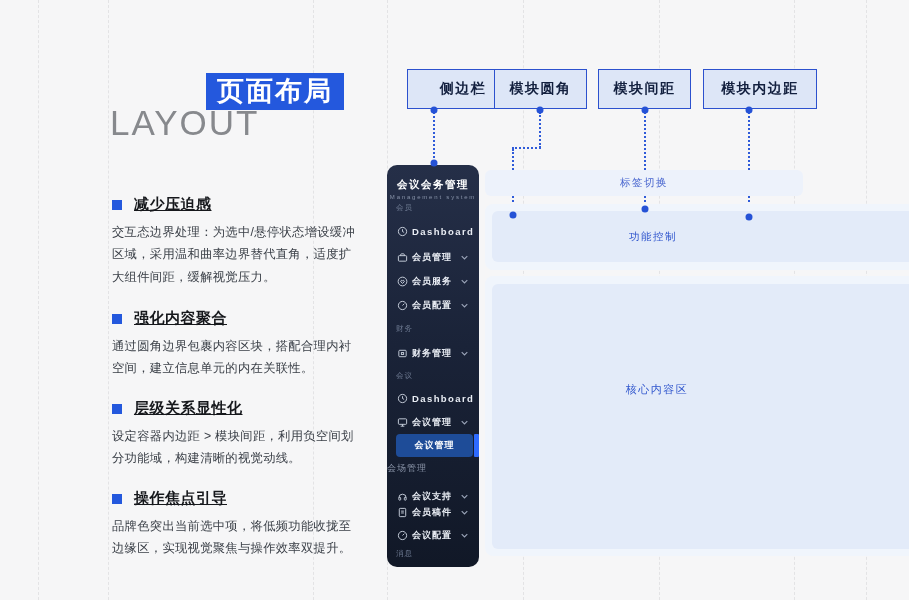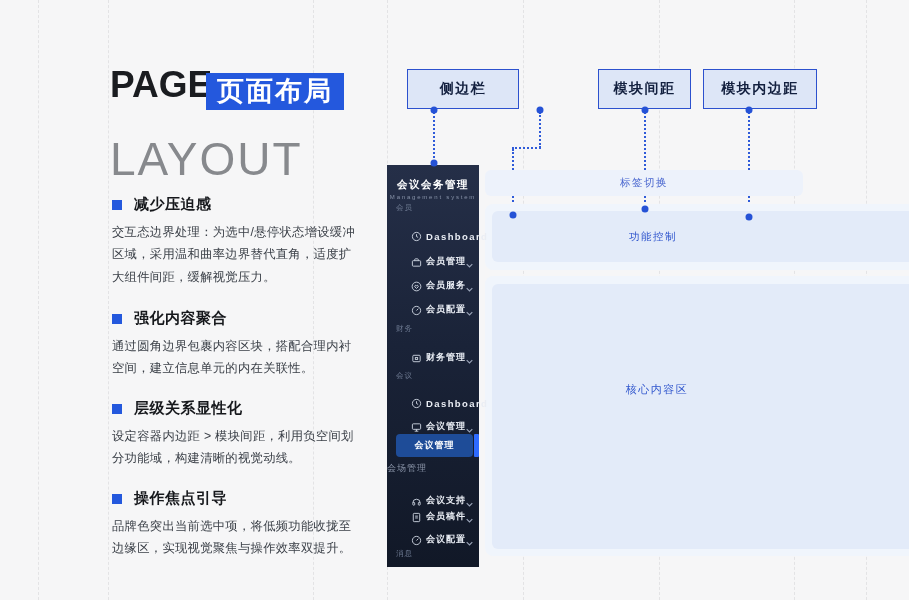--- a/index.html
+++ b/index.html
@@ -6,43 +6,43 @@
   html,body { width:909px; height:600px; }
   body { font-family:"Liberation Sans", sans-serif; background:#f6f6f7; position:relative; overflow:hidden; }
   .poster { position:absolute; inset:0; }
 
   
   .guide { position:absolute; top:0; bottom:0; width:0; border-left:1px dashed #e3e3e5; }
 
   
   .t-page { position:absolute; left:110px; top:64px; font-size:37px; font-weight:800; letter-spacing:0px; color:#1a1c20; }
   .t-tag  { position:absolute; left:206px; top:73px; height:37px; line-height:37px; padding:0 11px; background:#2458dd; color:#fff; font-size:27px; font-weight:700; letter-spacing:2px; }
-  .t-layout { position:absolute; left:110px; top:103px; font-size:46px; font-weight:300; color:#87898d; letter-spacing:2px;margin-top:29px; }
+  .t-layout { position:absolute; left:110px; top:103px; font-size:35px; font-weight:300; color:#87898d; letter-spacing:2px; }
 
   
   .principle { position:absolute; left:112px; width:244px; }
   .principle .head { display:flex; align-items:center; }
   .principle .sq { width:10px; height:10px; background:#2458dd; margin-right:12px; flex:none; }
-  .principle h3 { font-size:15px; font-weight:700; color:#16181c; letter-spacing:0.5px; }
+  .principle h3 { font-size:15px; font-weight:700; color:#16181c; letter-spacing:0.5px;text-decoration:underline; }
   .principle p { margin-top:7px; font-size:12.3px; line-height:1.82; color:#3b4048; letter-spacing:0.3px; }
 
   
   .callout { position:absolute; top:69px; height:40px; background:#dde6f7; border:1.5px solid #2c51ce; display:flex; align-items:center; justify-content:center; font-size:14px; font-weight:600; color:#13203f; letter-spacing:1.5px; }
 
   
   .vline { position:absolute; width:0; border-left:2px dotted #2f5bd9; }
   .hline { position:absolute; height:0; border-top:2px dotted #2f5bd9; }
   .dot { position:absolute; width:7px; height:7px; border-radius:50%; background:#2552d6; transform:translate(-50%,-50%); z-index:30; }
 
   
-  .sidebar { position:absolute; left:387px; top:165px; width:92px; height:402px; background:linear-gradient(180deg,#252f48 0%, #1a2338 45%, #111827 100%); border-radius:0; z-index:10; }
+  .sidebar { position:absolute; left:387px; top:165px; width:92px; height:402px; background:linear-gradient(180deg,#252f48 0%, #1a2338 45%, #111827 100%); border-radius:10px; z-index:10; }
   .sb-title { position:absolute; left:0; top:13px; width:100%; text-align:center; font-size:10.5px; font-weight:700; color:#ffffff; letter-spacing:1.5px; }
   .sb-sub { position:absolute; left:0; top:29px; width:100%; text-align:center; font-size:6px; color:#8792a8; letter-spacing:1.8px; }
   .sb-section { position:absolute; left:9px; font-size:7.5px; color:#6f7b93; letter-spacing:1px; }
-  .row { position:absolute; left:0; width:100%; height:22px; display:flex; align-items:flex-end; padding-left:24px; }
+  .row { position:absolute; left:0; width:100%; height:22px; display:flex; align-items:center; padding-left:10px; }
   .row .ic { flex:none; width:11px; height:11px; }
   .row .lbl { margin-left:4px; font-size:9px; font-weight:700; color:#e9edf4; letter-spacing:1px; white-space:nowrap; }
   .row .lbl.en { font-size:9.5px; letter-spacing:1.4px; }
   .row .chev { margin-left:auto; margin-right:11px; flex:none; width:7px; height:5px; }
   .sel { position:absolute; left:9px; top:269px; width:77px; height:23px; background:#1e4c98; border-radius:4px; display:flex; align-items:center; justify-content:center; font-size:9px; font-weight:700; color:#fff; letter-spacing:1px; }
   .sel-bar { position:absolute; left:87px; top:269px; width:5px; height:23px; background:#2e6bff; border-radius:1px; }
   .sub-item { position:absolute; left:0; top:297px; width:100%; text-align:left; font-size:9px; color:#8a94a8; letter-spacing:1px; }
 
   
   .tabbar { position:absolute; left:485px; top:170px; width:318px; height:26px; background:#edf2fb; border-radius:6px; display:flex; align-items:center; justify-content:center; font-size:10.5px; color:#4a67cf; letter-spacing:1.5px; }
@@ -62,21 +62,20 @@
 
   <div class="guide" style="left:38px"></div>
   <div class="guide" style="left:108px"></div>
   <div class="guide" style="left:313px"></div>
   <div class="guide" style="left:387px"></div>
   <div class="guide" style="left:523px"></div>
   <div class="guide" style="left:659px"></div>
   <div class="guide" style="left:794px"></div>
   <div class="guide" style="left:866px"></div>
 
-  <div class="t-page">PAGE</div>
   <div class="t-tag">页面布局</div>
   <div class="t-layout">LAYOUT</div>
 
   <div class="principle" style="top:195px">
     <div class="head">
         <span class="sq"></span>
       <h3>减少压迫感</h3>
       </div>
     <p>交互态边界处理：为选中/悬停状态增设缓冲区域，采用温和曲率边界替代直角，适度扩大组件间距，缓解视觉压力。</p>
   </div>
@@ -96,20 +95,21 @@
   </div>
   <div class="principle" style="top:489px">
     <div class="head">
         <span class="sq"></span>
       <h3>操作焦点引导</h3>
       </div>
     <p>品牌色突出当前选中项，将低频功能收拢至边缘区，实现视觉聚焦与操作效率双提升。</p>
   </div>
 
   <div class="callout" style="left:407px;width:112px">侧边栏</div>
+  <div class="callout" style="left:494px;width:93px">模块圆角</div>
   <div class="callout" style="left:598px;width:93px">模块间距</div>
   <div class="callout" style="left:703px;width:114px">模块内边距</div>
 
   <div class="vline" style="left:433px;top:112px;height:50px"></div>
   <div class="vline" style="left:539px;top:112px;height:36px"></div>
   <div class="hline" style="left:512px;top:147px;width:29px"></div>
   <div class="vline" style="left:512px;top:149px;height:64px"></div>
   <div class="vline" style="left:644px;top:112px;height:94px"></div>
   <div class="vline" style="left:748px;top:112px;height:102px"></div>
 

